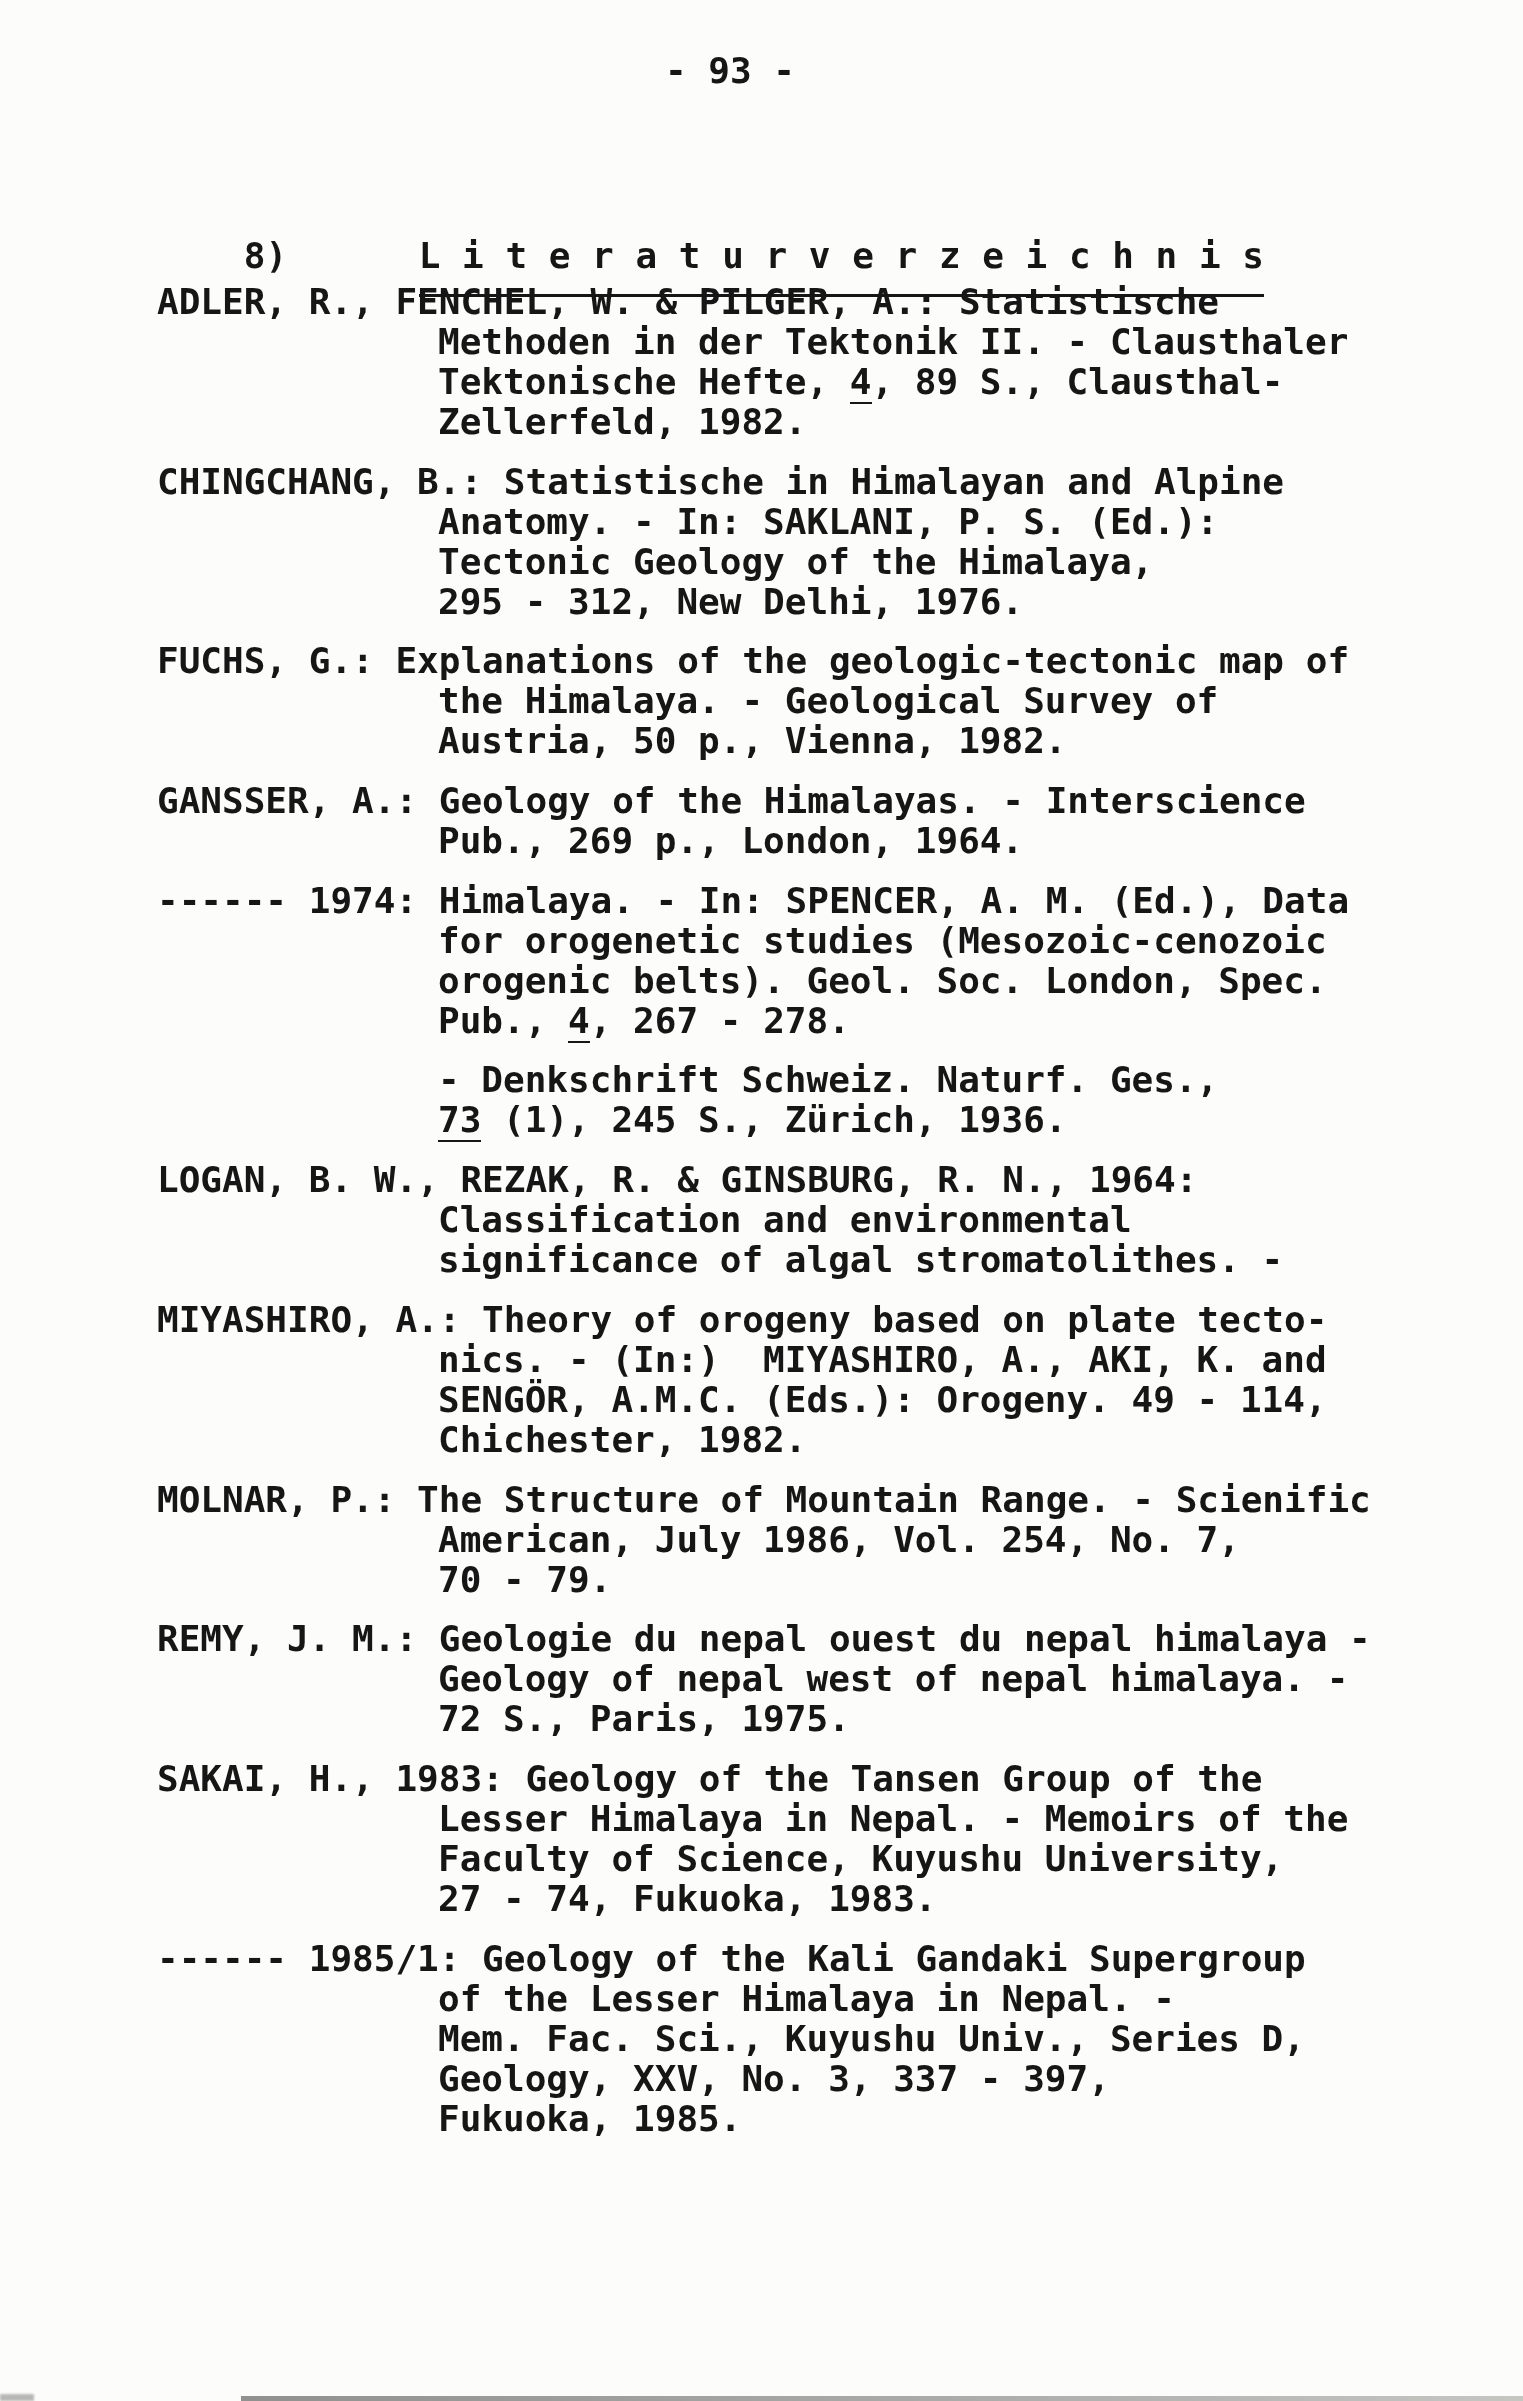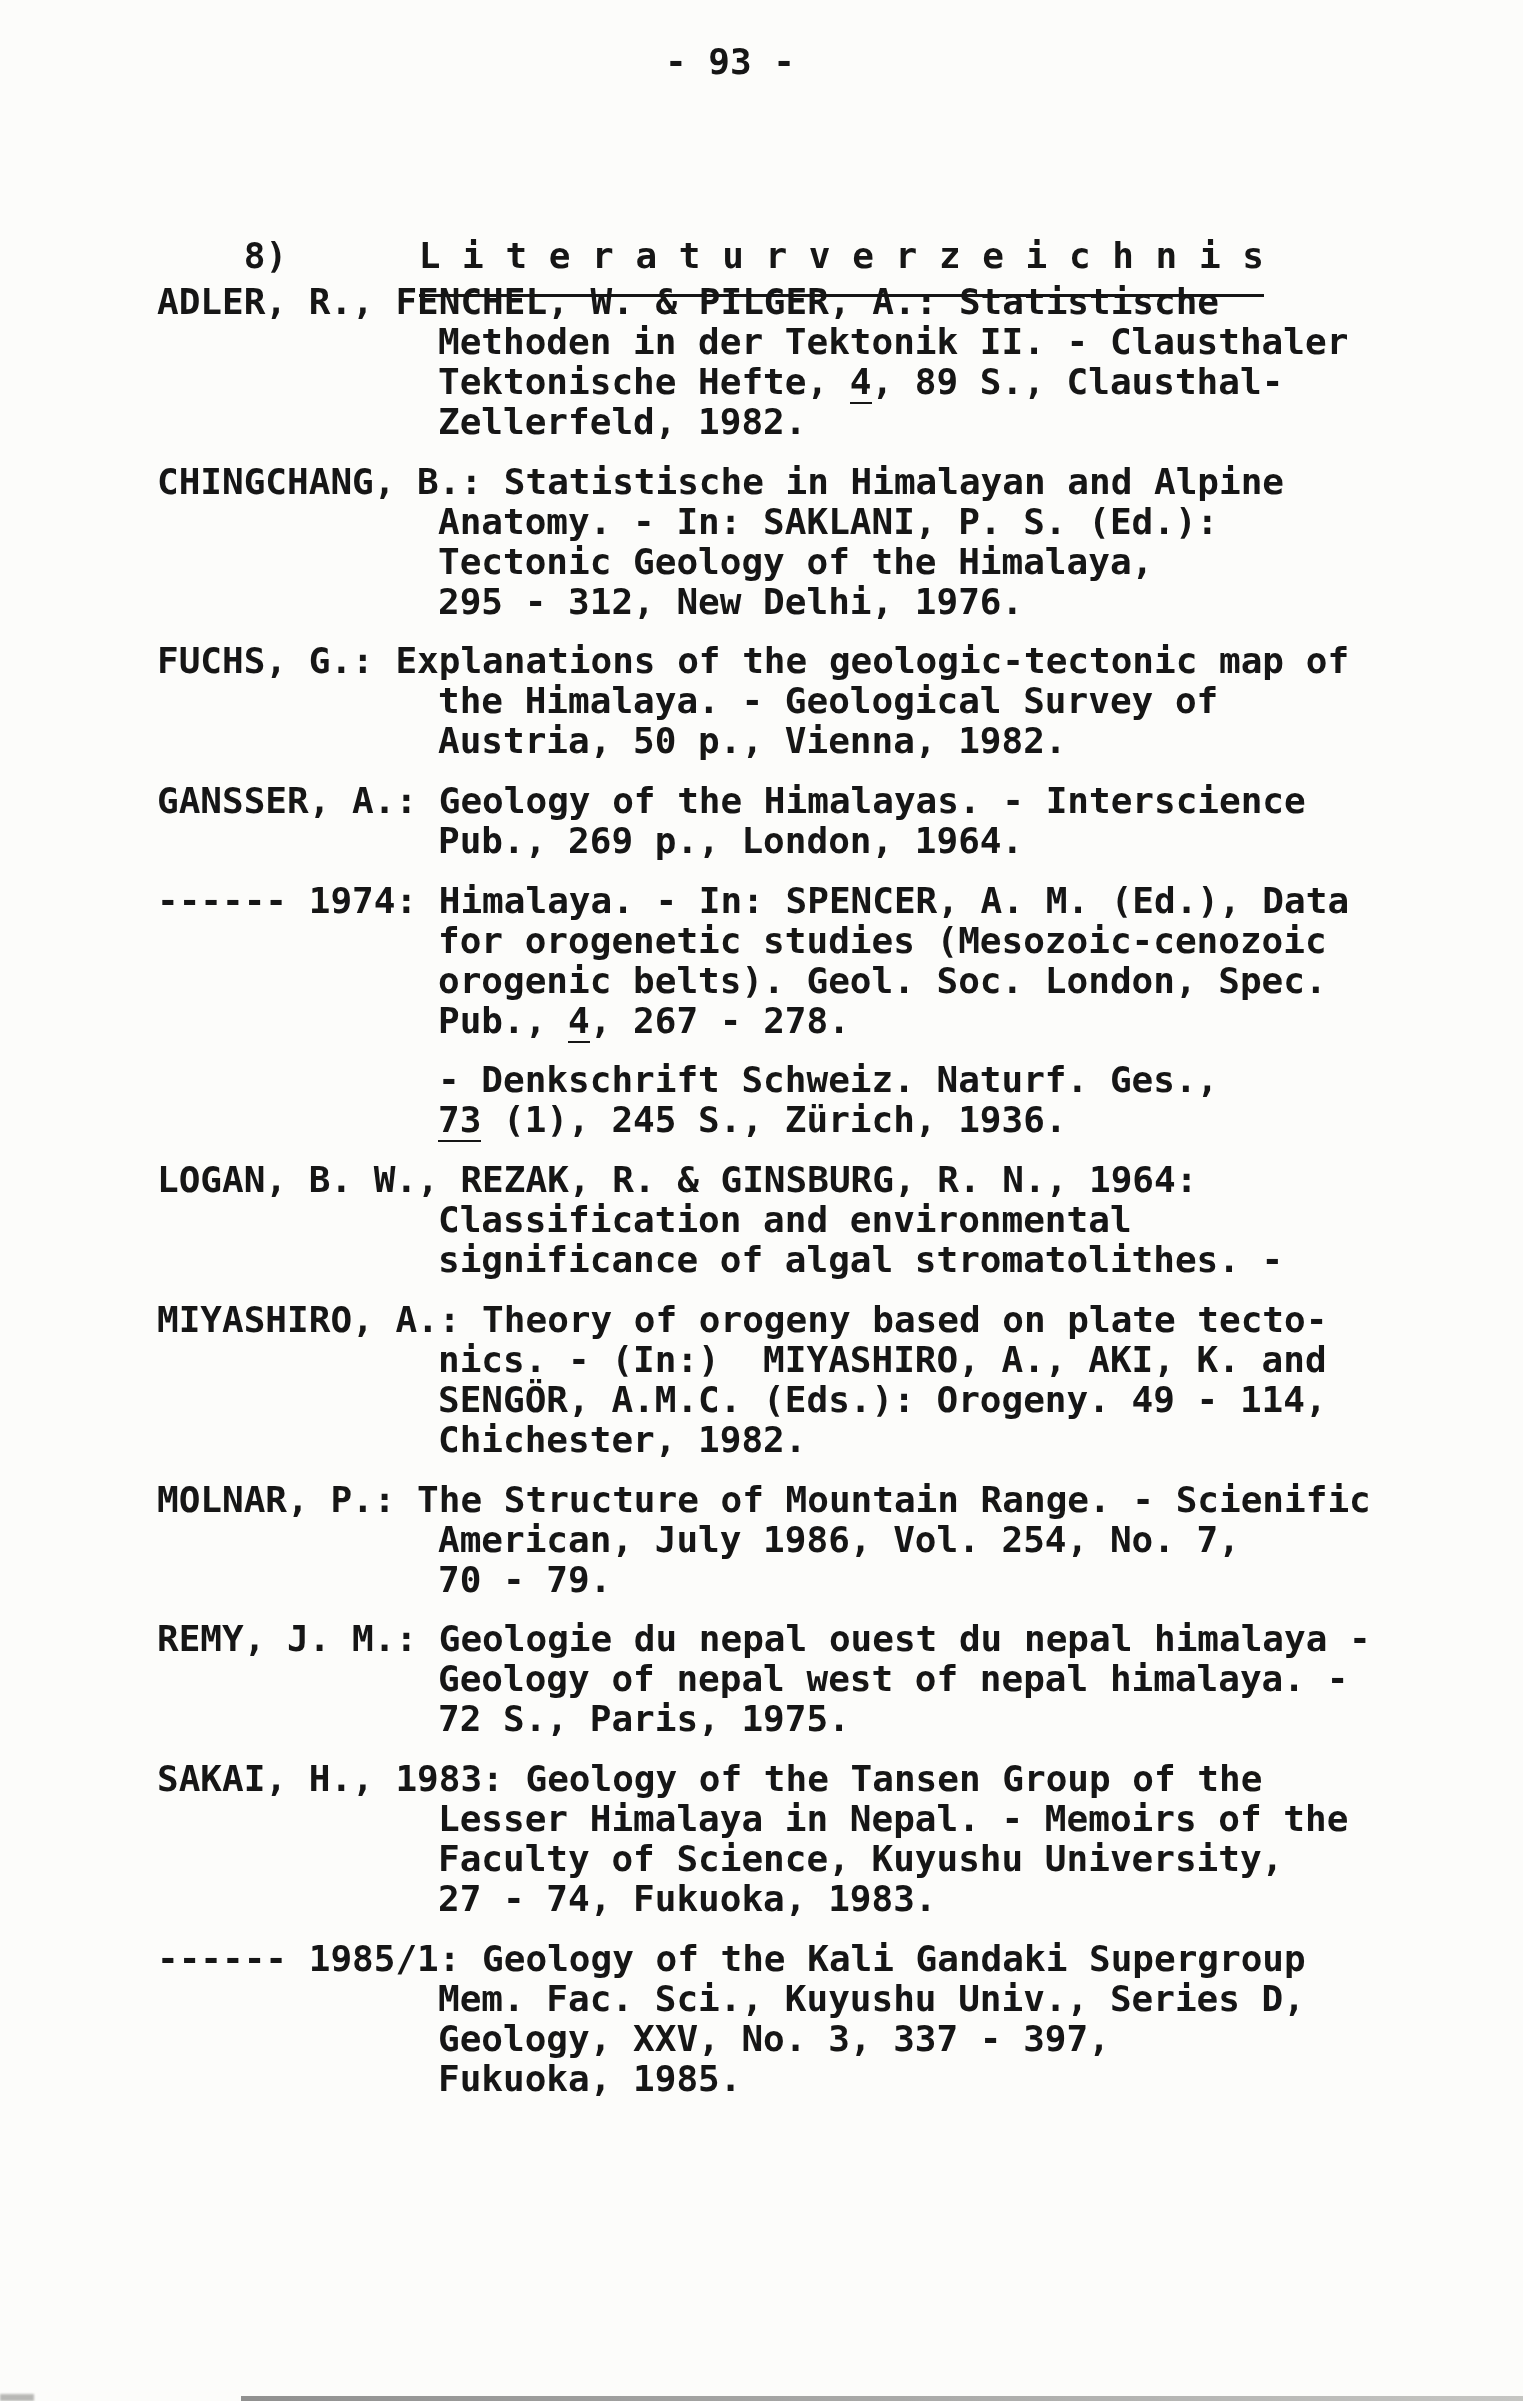--- a/index.html
+++ b/index.html
@@ -14,21 +14,21 @@
     margin: 0 auto;
     background: #fcfcfa;
     color: #161616;
     font-family: "DejaVu Sans Mono", "Liberation Mono", monospace;
     font-size: 36px;
     font-weight: bold;
     overflow: hidden;
   }
   .page-number {
     position: absolute;
-    top: 42px;
+    top: 51px;
     left: 665px;
     line-height: 40px;
     white-space: pre;
   }
   .heading {
     position: absolute;
     top: 196px;
     left: 157px;
     line-height: 40px;
     white-space: pre;
@@ -145,20 +145,21 @@
         <div class="line hang"><span>72 S., Paris, 1975.</span></div>
       </div>
       <div class="entry">
         <div class="line"><span>SAKAI, H., 1983: Geology of the Tansen Group of the</span></div>
         <div class="line hang"><span>Lesser Himalaya in Nepal. - Memoirs of the</span></div>
         <div class="line hang"><span>Faculty of Science, Kuyushu University,</span></div>
         <div class="line hang"><span>27 - 74, Fukuoka, 1983.</span></div>
       </div>
       <div class="entry">
         <div class="line"><span>------ 1985/1: Geology of the Kali Gandaki Supergroup</span></div>
+        <div class="line hang"><span>of the Lesser Himalaya in Nepal. -</span></div>
         <div class="line hang"><span>Mem. Fac. Sci., Kuyushu Univ., Series D,</span></div>
         <div class="line hang"><span>Geology, XXV, No. 3, 337 - 397,</span></div>
         <div class="line hang"><span>Fukuoka, 1985.</span></div>
       </div>
     </div>
 
   <div class="scan-corner"></div>
   <div class="scan-edge"></div>
 </div>
 

